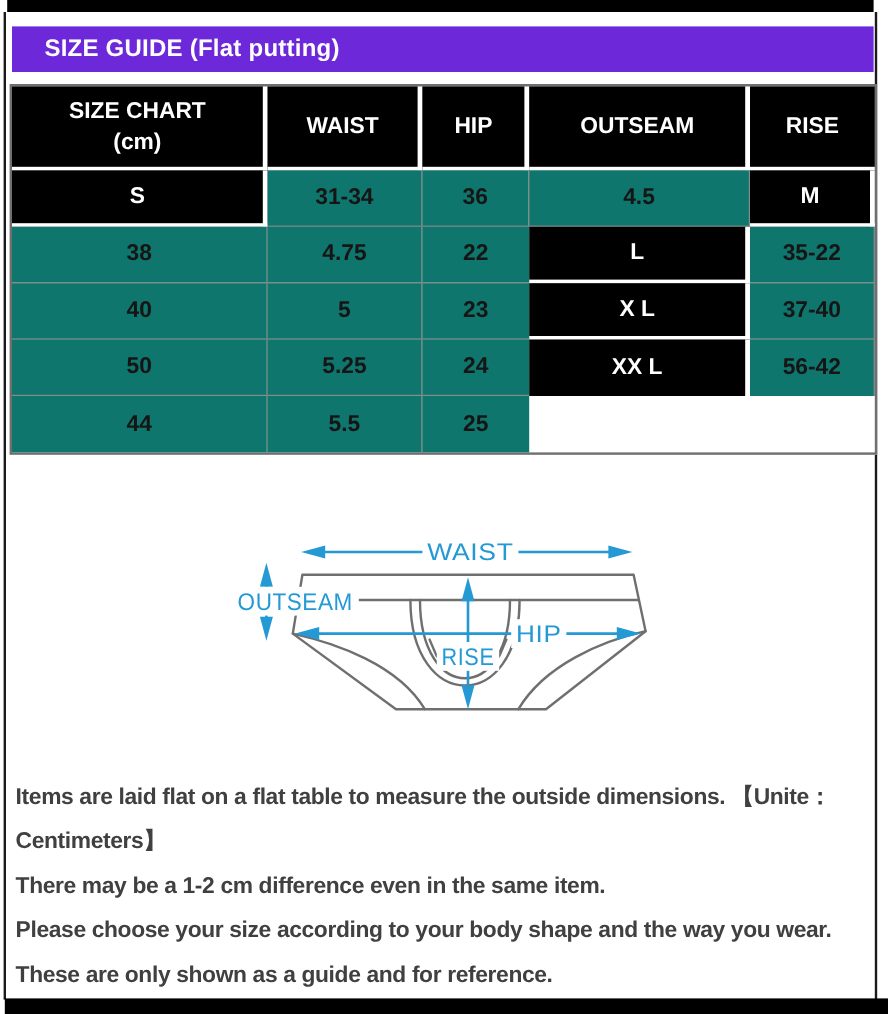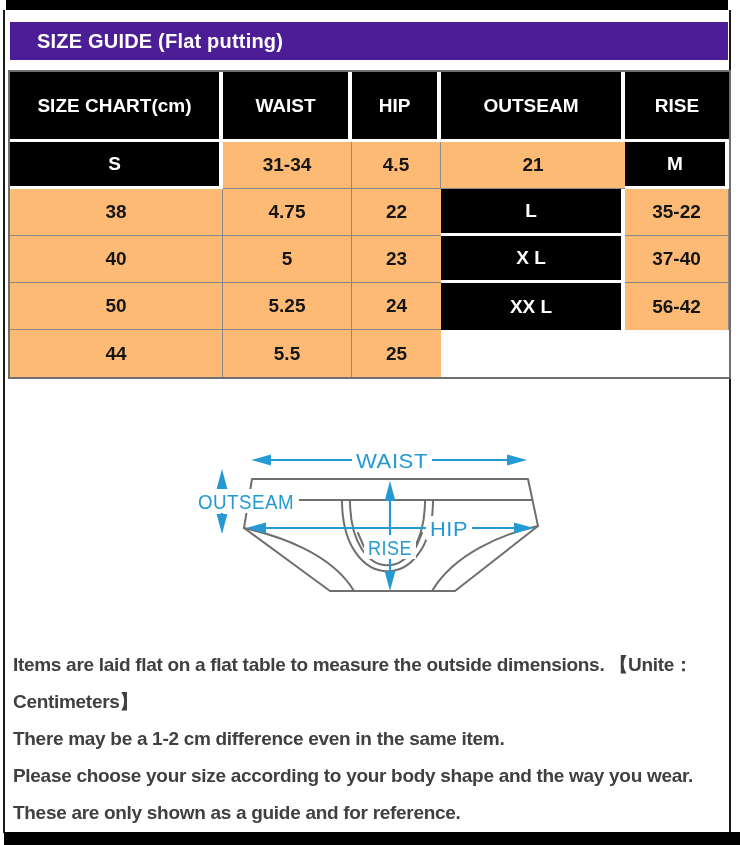--- a/index.html
+++ b/index.html
@@ -8,41 +8,41 @@
     font-family:"Liberation Sans", sans-serif;overflow:hidden;
   }
   
   .top-bar{position:absolute;left:6px;top:0;width:722px;height:10px;background:#000;}
   .bottom-bar{position:absolute;left:4px;bottom:0;width:736px;height:13px;background:#000;}
   .edge{position:absolute;top:10px;bottom:12px;width:2px;background:#1a1a1a;}
   .edge.left{left:3px;}
   .edge.right{left:729px;}
   
   .title-bar{
-    position:absolute;left:10px;top:22px;width:718px;height:38px;background:#4c1d95;
+    position:absolute;left:10px;top:22px;width:718px;height:38px;background:#6d28d9;
     color:#fff;display:flex;align-items:center;padding-left:27px;box-sizing:border-box;
     font-size:20px;font-weight:bold;letter-spacing:0.2px;
   }
   
   .size-table{
     position:absolute;left:8px;top:70px;
     display:grid;
     grid-template-columns:213px 129px 89px 184px 104px;
     grid-template-rows:70px 47px 47px 47px 47px 47px;
     border:2px solid #6f6f6f;background:#fff;
   }
   .cell{
     display:flex;align-items:center;justify-content:center;
     box-sizing:border-box;font-weight:bold;font-size:19px;
   }
   .cell.b{background:#000;color:#fff;border-right:4px solid #fff;border-bottom:3px solid #fff;}
-  .cell.w{background:#fdba74;color:#151515;border-right:1px solid #8a8a8a;border-bottom:1px solid #8a8a8a;text-align:center;}
+  .cell.w{background:#0f766e;color:#151515;border-right:1px solid #8a8a8a;border-bottom:1px solid #8a8a8a;text-align:center;}
   .cell.lastcol{border-right:none;}
   .cell.lastrow{border-bottom:none;}
-  .hc.c1{line-height:26px;}
+  .hc.c1{flex-direction:column;line-height:26px;}
   
   .diagram{position:absolute;left:170px;top:430px;width:400px;height:180px;}
   .diagram text{
     font-family:"Liberation Sans", sans-serif;font-size:20px;fill:#2499d4;
     text-anchor:middle;dominant-baseline:central;letter-spacing:0.5px;
   }
   
   .notes{
     position:absolute;left:13px;top:646px;width:720px;
     color:#404040;font-size:19px;font-weight:bold;line-height:37px;
@@ -68,22 +68,22 @@
       <span>SIZE CHART</span>
       <span>(cm)</span>
     </div>
     <div class="cell b hc">WAIST</div>
     <div class="cell b hc">HIP</div>
     <div class="cell b hc">OUTSEAM</div>
     <div class="cell b hc lastcol">RISE</div>
 
     <div class="cell b">S</div>
     <div class="cell w">31-34</div>
+    <div class="cell w">36</div>
     <div class="cell w">4.5</div>
-    <div class="cell w lastcol">21</div>
 
     <div class="cell b">M</div>
     <div class="cell w">38</div>
     <div class="cell w">4.75</div>
     <div class="cell w lastcol">22</div>
 
     <div class="cell b">L</div>
     <div class="cell w">35-22</div>
     <div class="cell w">40</div>
     <div class="cell w">5</div>

